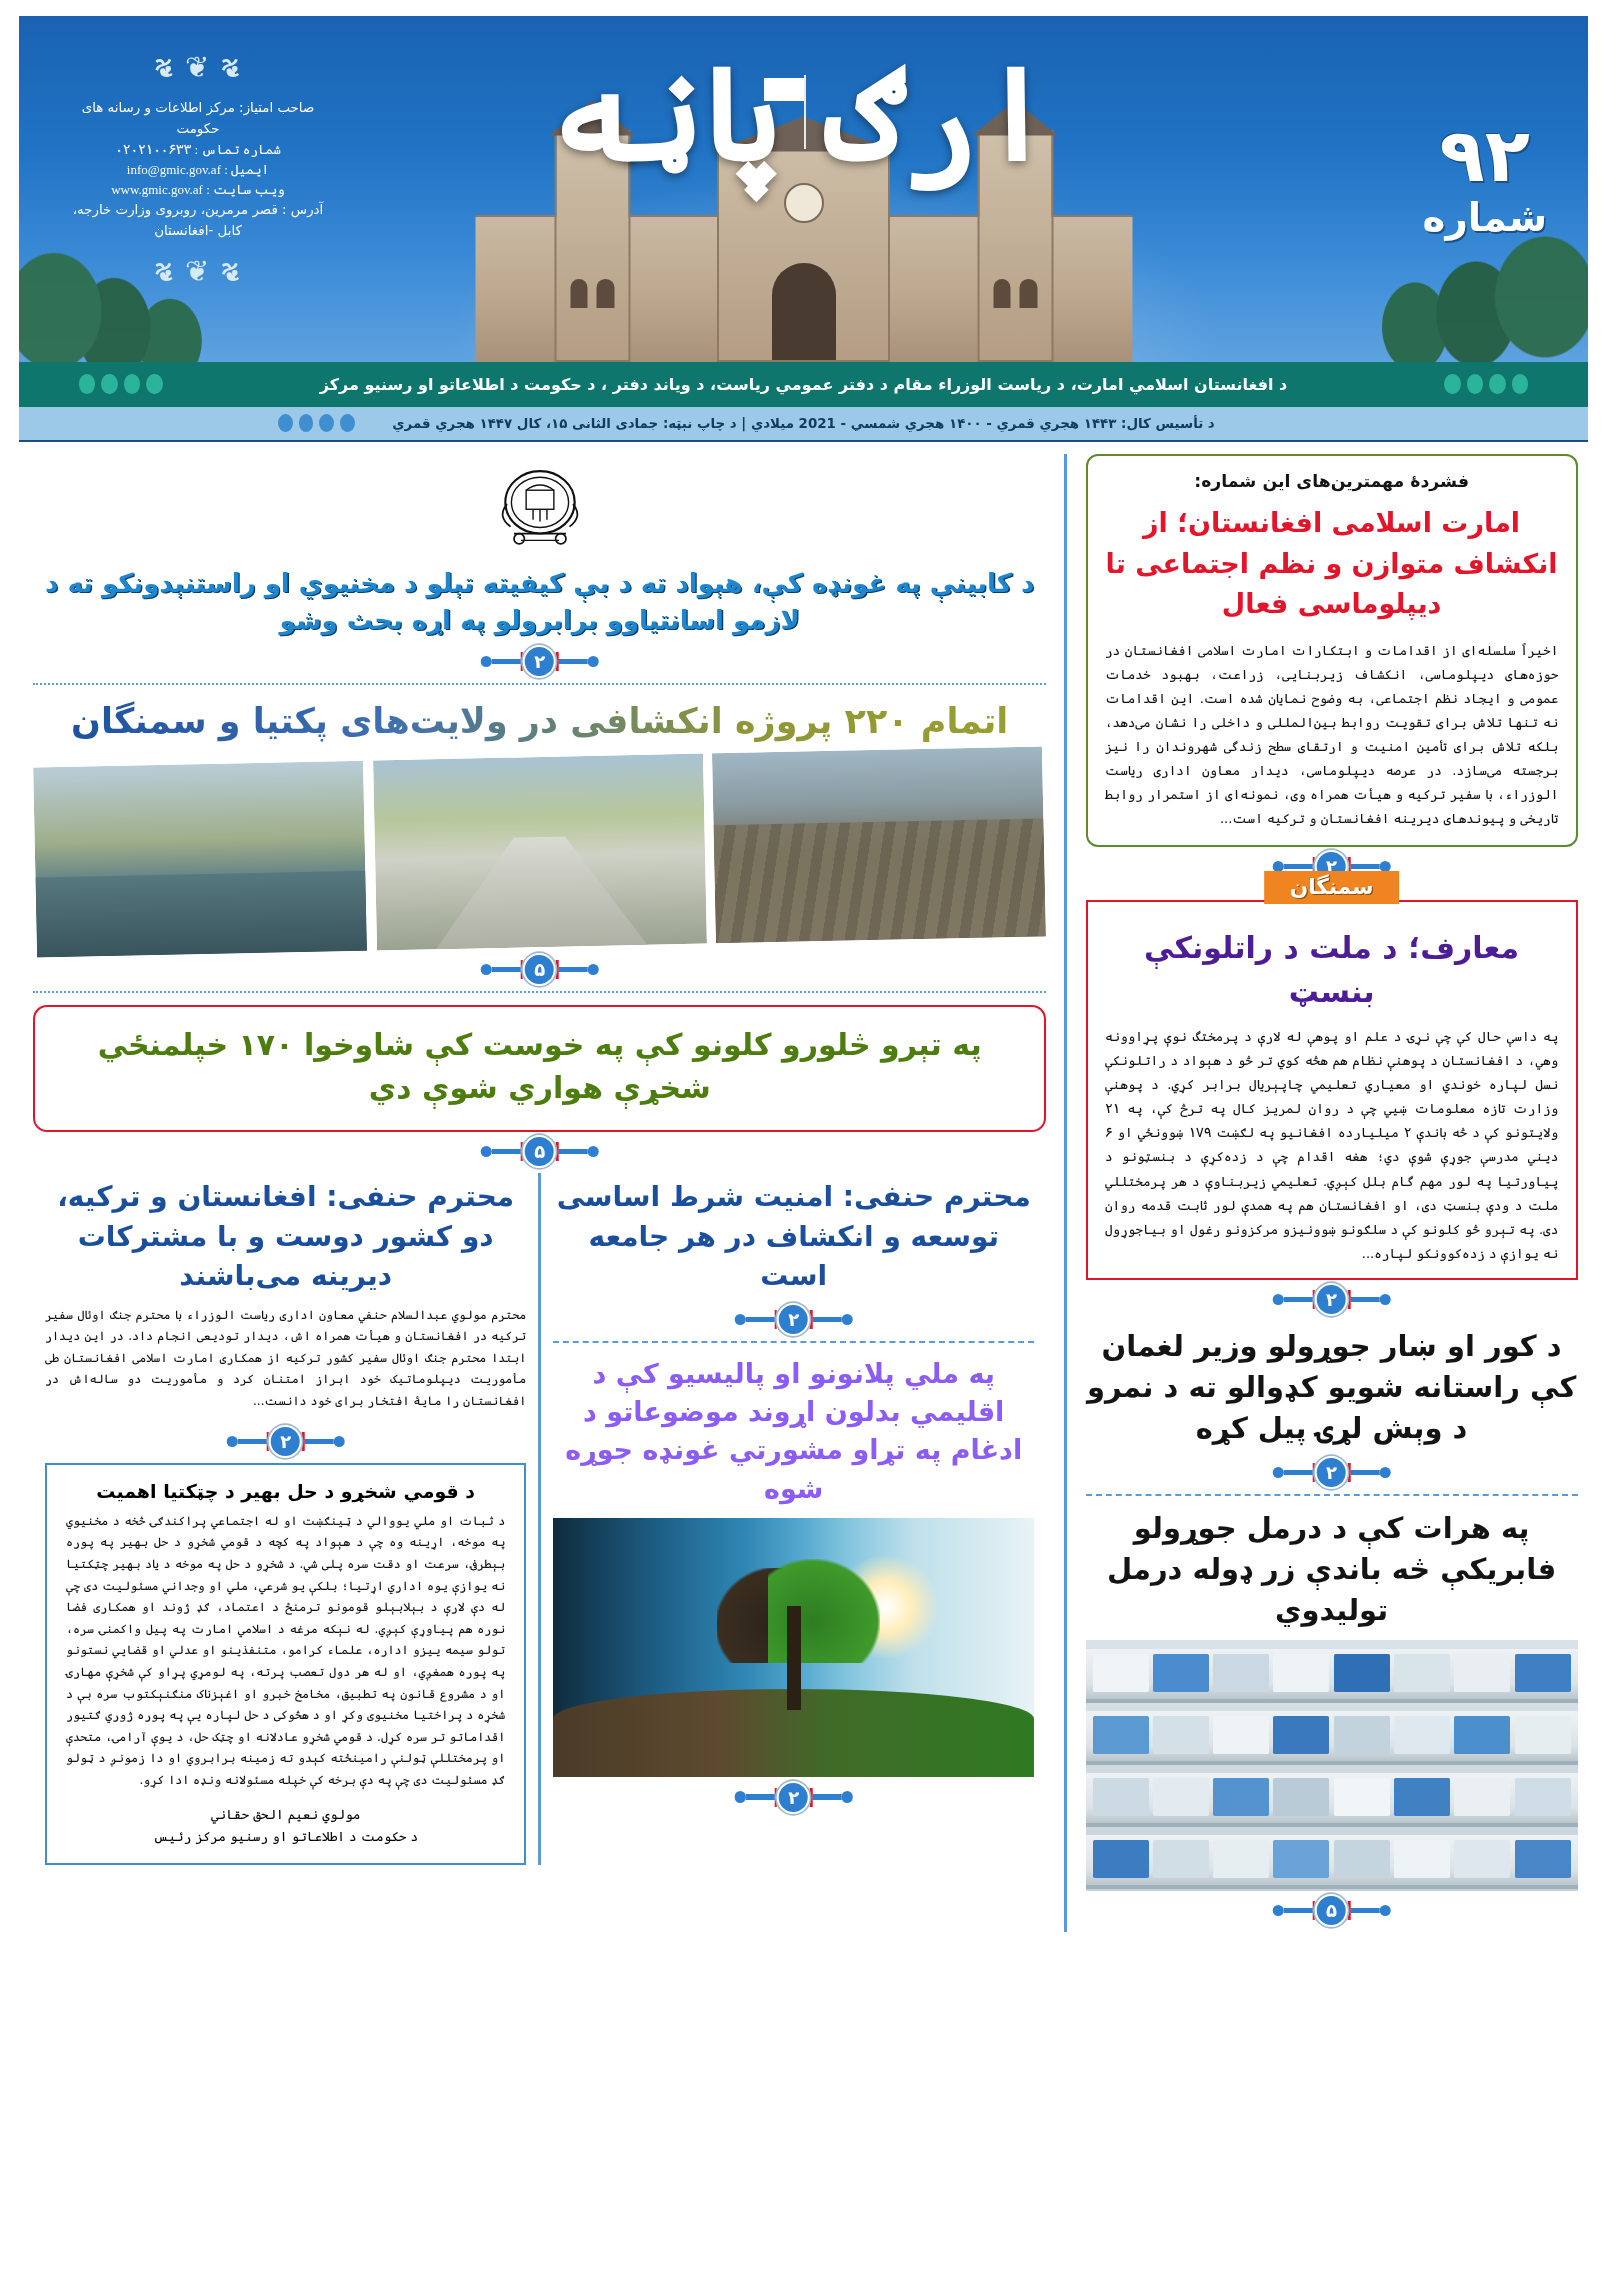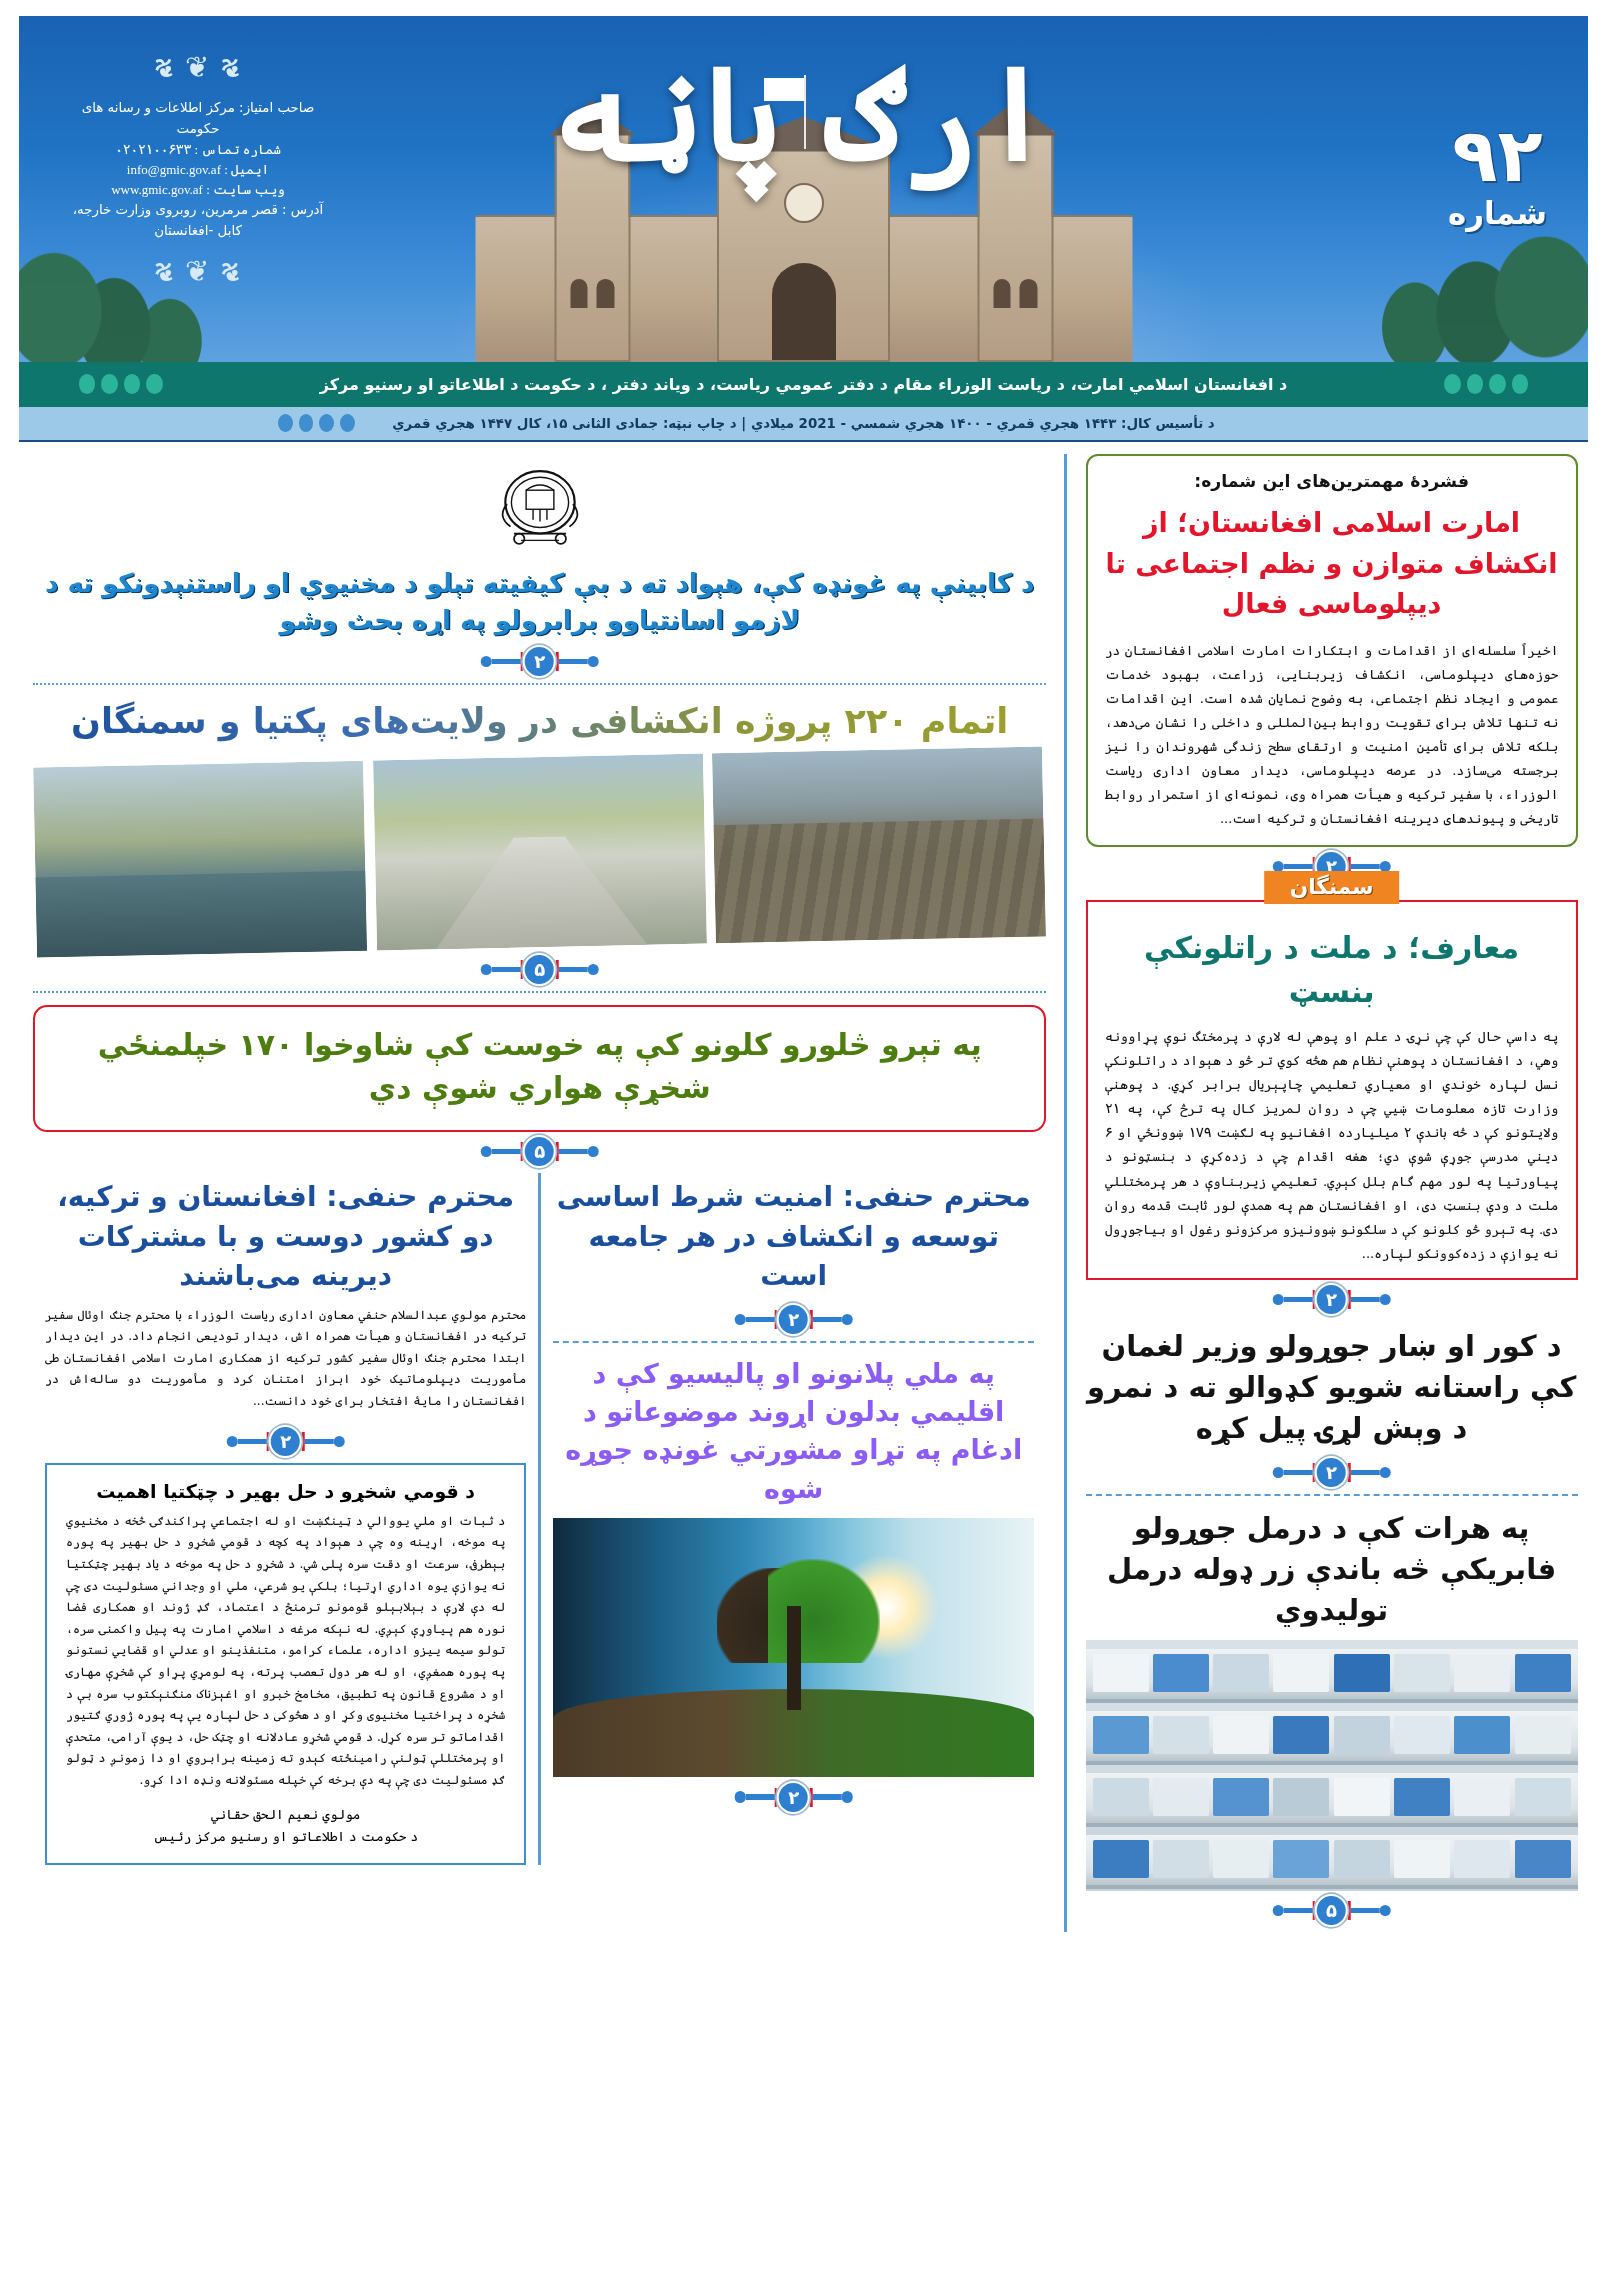--- a/index.html
+++ b/index.html
@@ -115,21 +115,21 @@
     line-height:1;
   }
   
   .mh-issue{
     position:absolute; top:102px; right:41px; text-align:center; color:#fff;
   }
   .mh-issue .num{
     font-size:74px; font-weight:bold; line-height:1;
     text-shadow:1.7px 1.7px 0 #1b4f8a, -0.9px -0.9px 0 #1b4f8a;
   }
-  .mh-issue .lbl{ font-size:31px; font-weight:bold; margin-top:3.5px;
+  .mh-issue .lbl{ font-size:39px; font-weight:bold; margin-top:3.5px;
     text-shadow:1.7px 1.7px 0 #1b4f8a;}
 
   
   .band-dark{
     margin:0 19px;
     background:#0f766e;
     height:45px;
     display:flex; align-items:center; justify-content:center;
     position:relative;
   }
@@ -414,21 +414,21 @@
         <span class="tick"></span>
           <span class="seg"></span>
           <span class="pip"></span>
       </div>
     </div>
 
     <div class="ribbon-wrap">
       <div class="ribbon">سمنگان</div>
     </div>
     <div class="box-red" style="margin-top:19px;padding-top:24px;">
-      <div style="text-align:center;font-size:30px;font-weight:bold;color:#0f766e;line-height:1.45;margin-bottom:12px;">معارف؛ د ملت د راتلونکې بنسټ</div>
+      <div style="text-align:center;font-size:30px;font-weight:bold;color:#4c1d95;line-height:1.45;margin-bottom:12px;">معارف؛ د ملت د راتلونکې بنسټ</div>
       <div class="body-txt sm">په داسې حال کې چې نړۍ د علم او پوهې له لارې د پرمختگ نوې پړاوونه وهي، د افغانستان د پوهنې نظام هم هڅه کوي تر څو د هېواد د راتلونکې نسل لپاره خوندي او معیاري تعلیمي چاپېریال برابر کړي. د پوهنې وزارت تازه معلومات ښیي چې د روان لمریز کال په ترڅ کې، په ۲۱ ولایتونو کې د څه باندې ۲ میلیارده افغانیو په لګښت ۱۷۹ ښوونځي او ۶ دیني مدرسې جوړې شوې دي؛ هغه اقدام چې د زده‌کړې د بنسټونو د پیاورتیا په لور مهم گام بلل کېږي.
 تعلیمي زیربناوې د هر پرمختللي ملت د ودې بنسټ دی، او افغانستان هم په همدې لور ثابت قدمه روان دی. په تېرو څو کلونو کې د سلګونو ښوونیزو مرکزونو رغول او بیاجوړول نه یوازې د زده‌کوونکو لپاره...</div>
     </div>
 
     <div class="sep">
       <div class="bar">
         <span class="pip"></span>
           <span class="seg"></span>
           <span class="tick"></span>
         <span class="badge">۲</span>

